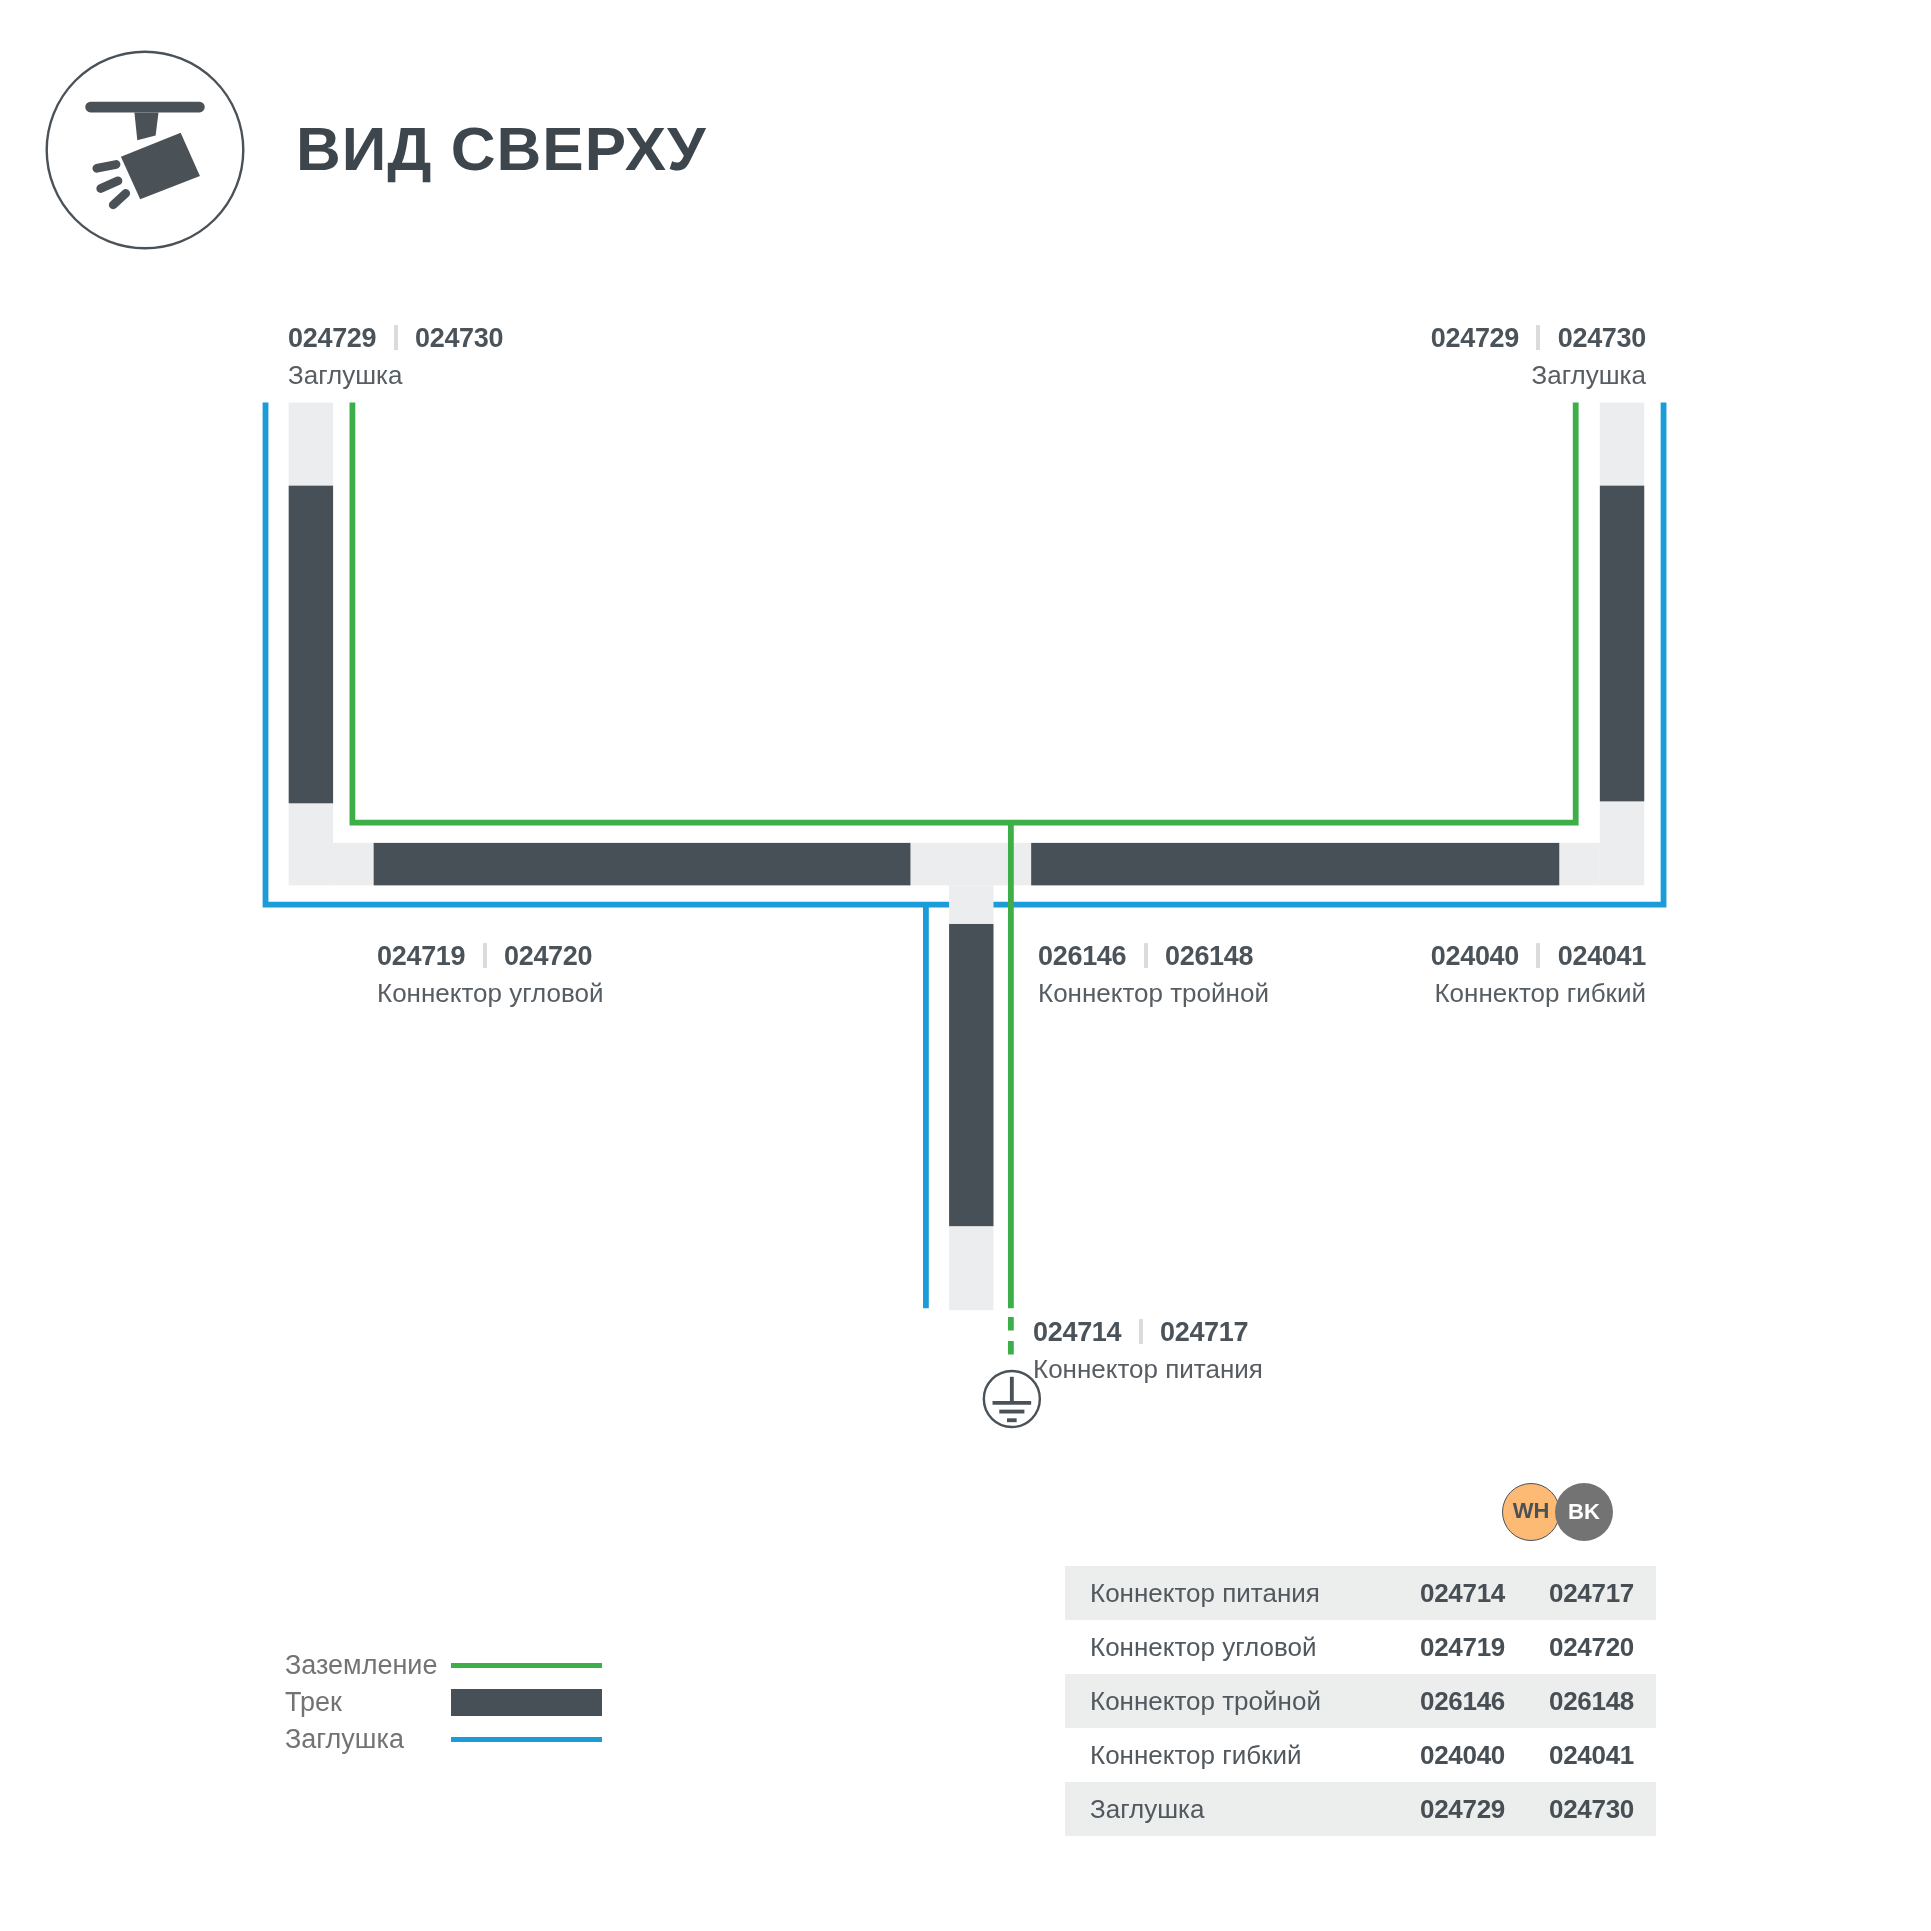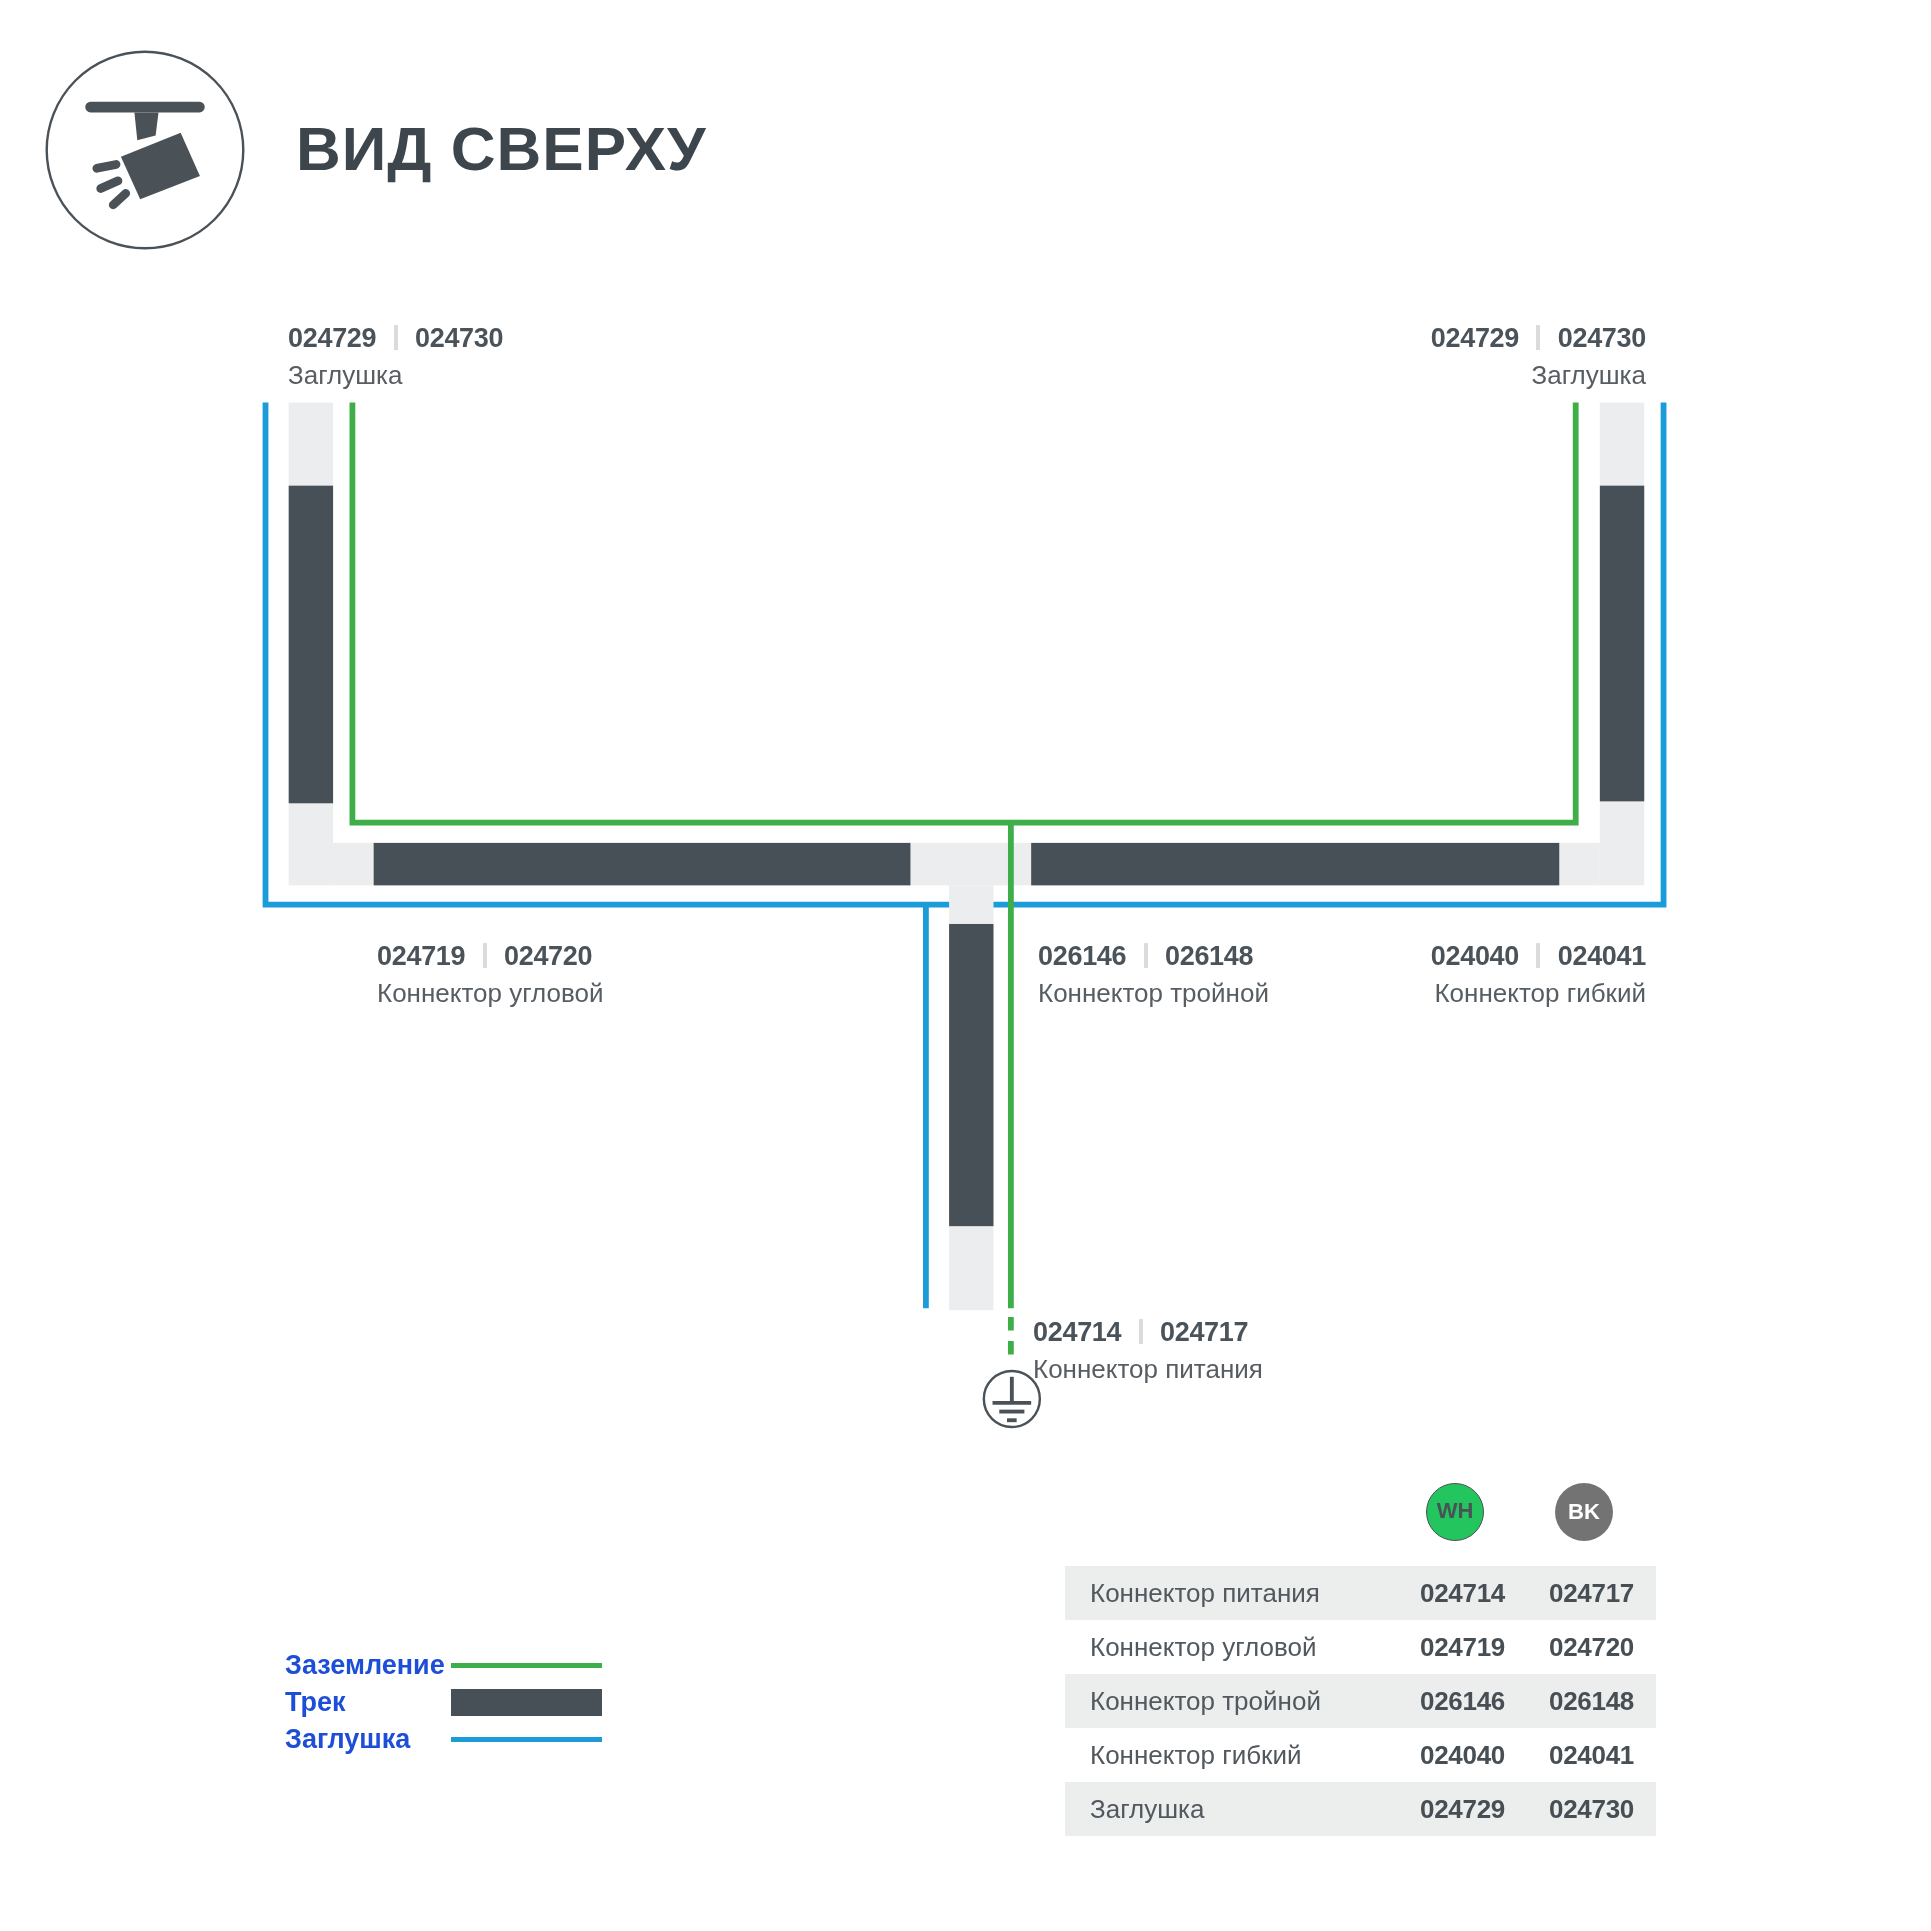--- a/index.html
+++ b/index.html
@@ -14,29 +14,29 @@
   
   .plabel{position:absolute;white-space:nowrap;}
   .plabel .codes{font-size:27px;font-weight:700;color:#4A525A;letter-spacing:-0.3px;line-height:29px;}
   .plabel .sep{display:inline-block;width:3.9px;height:25px;background:#D9DBDC;margin:0 17.4px;
                vertical-align:middle;transform:translateY(-1.9px);}
   .plabel .pname{font-size:26px;font-weight:400;color:#565D63;margin-top:7.7px;line-height:29px;}
   .al-right{text-align:right;}
   
   .legend{position:absolute;left:285px;top:1647px;}
   .lrow{display:flex;align-items:center;height:37px;}
-  .ltext{width:166px;font-size:27px;font-weight:700;color:#1d4ed8;}
+  .ltext{width:166px;font-size:27px;font-weight:400;color:#737373;}
   .swatch{width:151px;display:block;}
   .swatch.ground{height:5.8px;background:#3EAE49;}
   .swatch.track{height:27px;background:#475056;}
   .swatch.neutral{height:5.8px;background:#1B9CD8;}
   
   .chip{position:absolute;width:58px;height:58px;border-radius:50%;text-align:center;
         font-size:22px;font-weight:600;box-sizing:border-box;}
-  .chip.wh{left:1426px;top:1483px;border:1.9px solid #4A5258;color:#4A5258;line-height:54px;background:#22c55e;}
+  .chip.wh{left:1502px;top:1483px;border:1.9px solid #4A5258;color:#4A5258;line-height:54px;background:#fdba74;}
   .chip.bk{left:1555px;top:1483px;background:#737373;color:#fff;line-height:58px;}
   .parts-table{position:absolute;left:1065px;top:1566px;width:591px;}
   .trow{display:flex;align-items:center;height:54px;}
   .trow:nth-child(odd){background:#ECEDED;}
   .tname{flex:1;padding-left:25px;font-size:26px;color:#51585E;}
   .tcode{width:129px;text-align:center;font-size:26px;font-weight:700;color:#474F55;letter-spacing:-0.3px;}
 </style>
 </head>
 <body>
 

